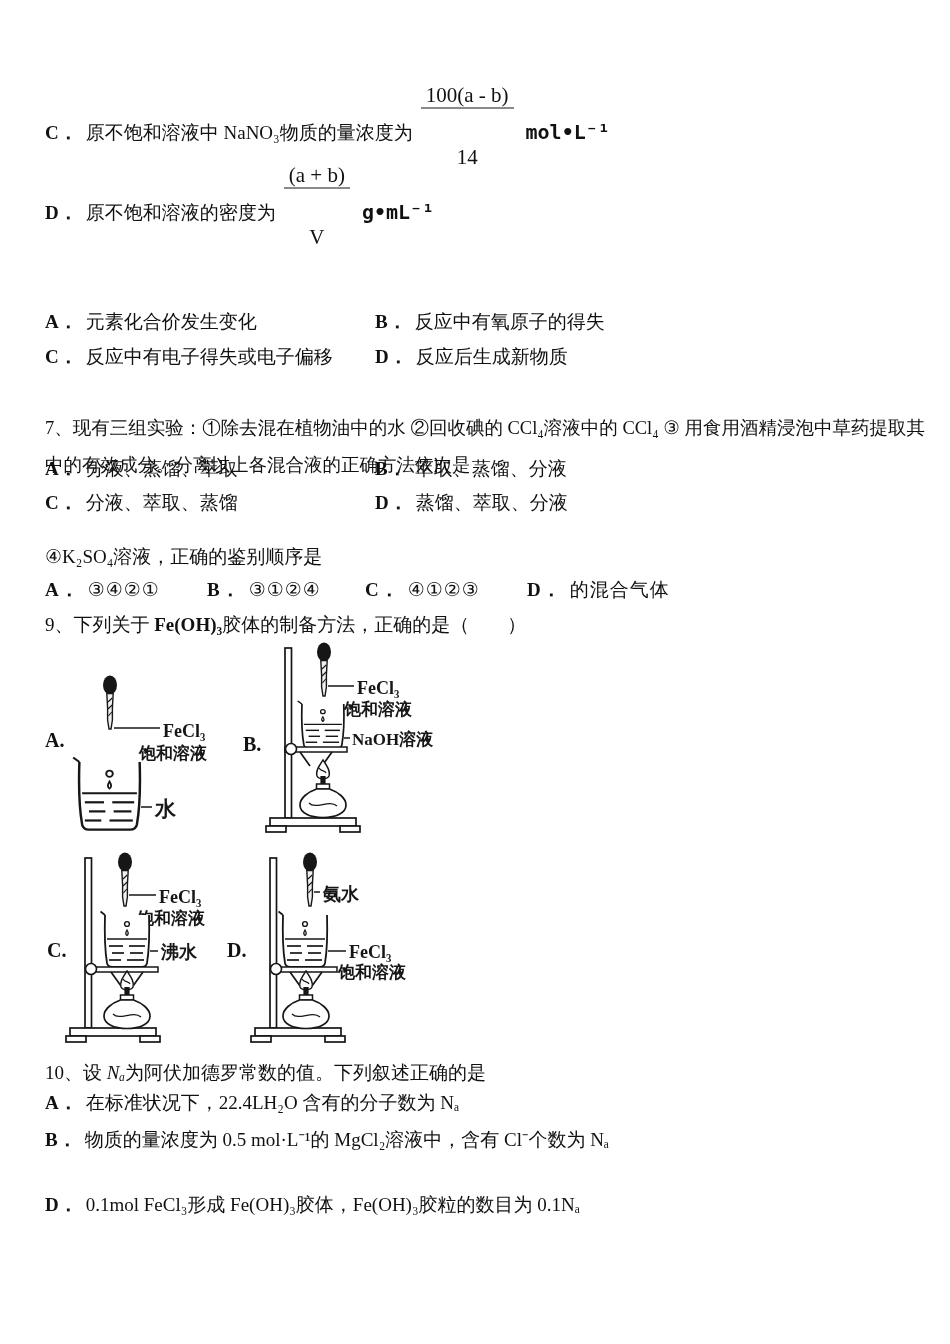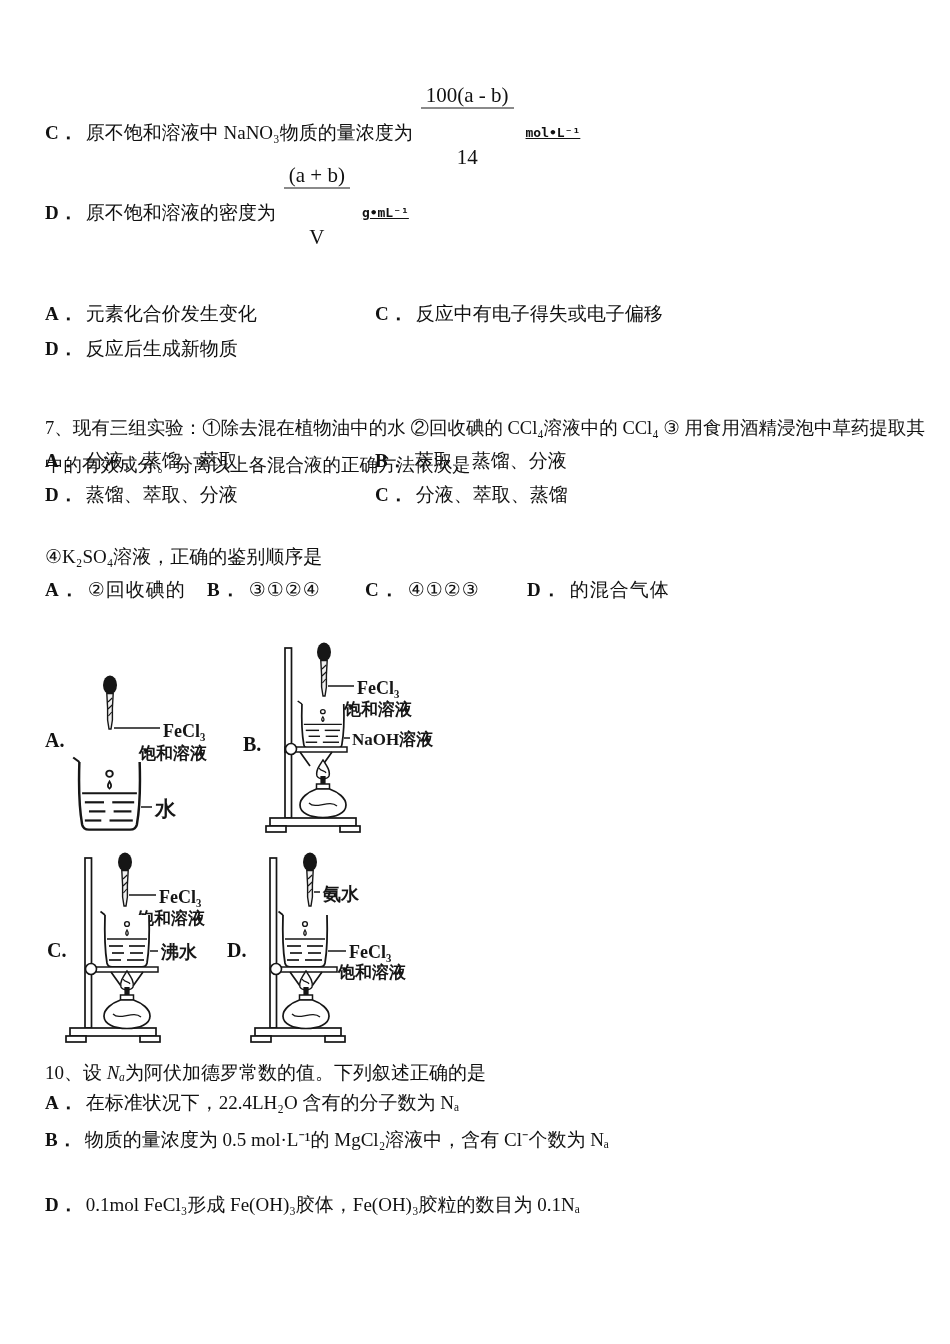--- a/index.html
+++ b/index.html
@@ -7,22 +7,22 @@
         font-family:"Liberation Serif",serif;color:#111;overflow:hidden;}
   .abs{position:absolute;}
   .t{font-size:19px;line-height:33px;white-space:nowrap;}
   .lbl{font-weight:bold;margin-right:8px;}
   .fracrow{display:flex;align-items:center;}
   .fracrow .shift{position:relative;top:6px;}
   .frac{display:inline-flex;flex-direction:column;align-items:center;
         font-size:21px;line-height:22px;margin:0 12px 0 8px;gap:36px;}
   .frac .fnum{padding:0 5px 1px;border-bottom:2px solid #8a8a8a;}
   .frac .fden{padding-top:1px;}
-  .mono{font-family:"DejaVu Sans Mono",monospace;font-weight:bold;font-size:13px;text-decoration:underline;}
-  .grid2{display:grid;grid-template-columns:330px auto;}
+  .mono{font-family:"DejaVu Sans Mono",monospace;font-weight:bold;font-size:20px;}
+  .grid2{display:grid;grid-template-columns:330px auto;margin-top:8px;}
   .lh35{line-height:35px;} .lh34{line-height:34px;}
   .grid4{display:grid;grid-template-columns:162px 158px 162px auto;}
   .wrapt{font-size:18.5px;line-height:37px;margin-top:48px;}
   .dlabel{font-weight:bold;font-size:20px;}
   .circ{letter-spacing:1px;}
   svg text{font-family:"Liberation Serif",serif;font-weight:bold;fill:#161616;}
   .st17{font-size:17px;} .st18{font-size:18px;} .st21{font-size:21px;}
   .ld{stroke:#161616;stroke-width:1.5;}
   .thin{stroke:#161616;stroke-width:1.1;}
   .na{font-style:italic;}
@@ -47,40 +47,44 @@
     <span class="t shift">原不饱和溶液的密度为</span>
     <span class="frac">
       <span class="fnum">(a + b)</span>
       <span class="fden">V</span>
     </span>
     <span class="t mono shift">g•mL⁻¹</span>
   </div>
 
   <div class="abs grid2" style="left:45px;top:296px;width:880px">
     <div class="t lh35"><span class="lbl">A．</span><span>元素化合价发生变化</span></div>
+    <div class="t lh35"><span class="lbl">B．</span><span>反应中有氧原子的得失</span></div>
     <div class="t lh35"><span class="lbl">C．</span><span>反应中有电子得失或电子偏移</span></div>
     <div class="t lh35"><span class="lbl">D．</span><span>反应后生成新物质</span></div>
   </div>
 
   <div class="abs wrapt" style="left:45px;top:362px;width:885px">7、现有三组实验：①除去混在植物油中的水 ②回收碘的 CCl₄溶液中的 CCl₄ ③ 用食用酒精浸泡中草药提取其中的有效成分。分离以上各混合液的正确方法依次是</div>
   <div class="abs grid2" style="left:45px;top:444px;width:880px">
     <div class="t lh34"><span class="lbl">A．</span><span>分液、蒸馏、萃取</span></div>
     <div class="t lh34"><span class="lbl">B．</span><span>萃取、蒸馏、分液</span></div>
+    <div class="t lh34"><span class="lbl">C．</span><span>分液、萃取、蒸馏</span></div>
     <div class="t lh34"><span class="lbl">D．</span><span>蒸馏、萃取、分液</span></div>
-    <div class="t lh34"><span class="lbl">C．</span><span>分液、萃取、蒸馏</span></div>
   </div>
 
   <div class="abs t" style="left:45px;top:540px">④K₂SO₄溶液，正确的鉴别顺序是</div>
   <div class="abs grid4" style="left:45px;top:573px;width:880px">
-    <div class="t circ"><span class="lbl">A．</span><span>②回收碘的</span></div>
+    <div class="t circ"><span class="lbl">A．</span><span>③④②①</span></div>
     <div class="t circ"><span class="lbl">B．</span><span>③①②④</span></div>
     <div class="t circ"><span class="lbl">C．</span><span>④①②③</span></div>
     <div class="t circ"><span class="lbl">D．</span><span>的混合气体</span></div>
   </div>
 
+  <div class="abs t" style="left:45px;top:608px">
+    <span>9、下列关于 </span><span style="font-weight:bold">Fe(OH)₃</span><span>胶体的制备方法，正确的是（　　）</span>
+  </div>
 
   <span class="abs dlabel" style="left:45px;top:729px">A.</span>
   <span class="abs dlabel" style="left:243px;top:733px">B.</span>
   <span class="abs dlabel" style="left:47px;top:939px">C.</span>
   <span class="abs dlabel" style="left:227px;top:939px">D.</span>
 
   <svg width="0" height="0" style="position:absolute">
     <defs>
       <g id="dropper">
         <ellipse cx="0" cy="9" rx="7" ry="9.5" fill="#161616"></ellipse>

